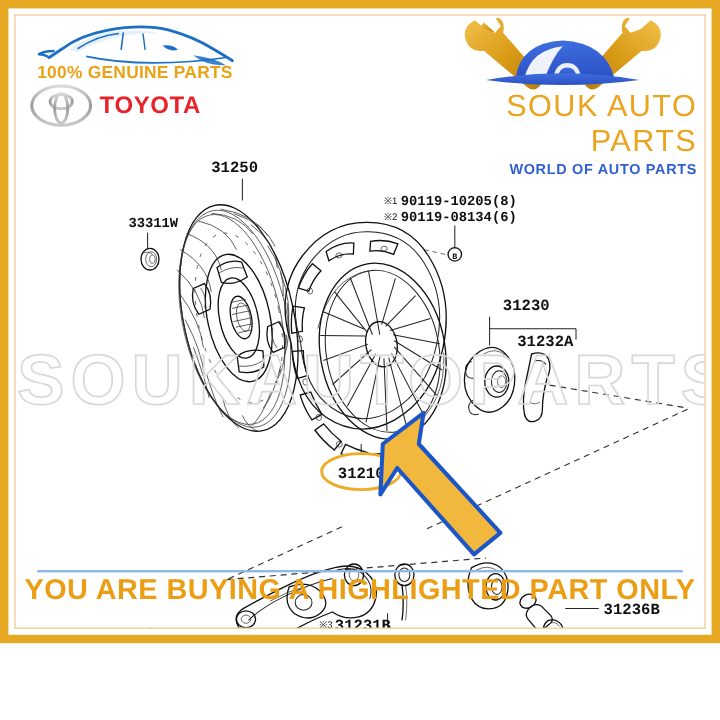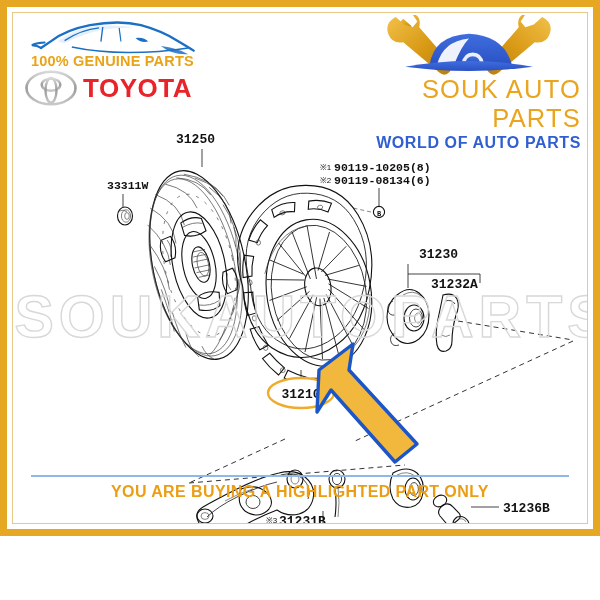--- a/index.html
+++ b/index.html
@@ -25,33 +25,33 @@
   .hdr-left{position:absolute;left:10px;top:4px;width:250px;}
   .car-sil{display:block;width:185px;height:40px;}
   .genuine{
     font-size:14.5px;font-weight:bold;letter-spacing:.2px;
     color:#e8a317;margin:-4px 0 0 8px;
     font-family:"Liberation Sans", sans-serif;
   }
   .toyota-row{display:flex;align-items:center;margin:1px 0 0 2px;}
   .toyota-emblem{width:52px;height:36px;display:block;}
   .toyota-word{
-    font-size:26px;font-weight:bold;color:#e8232a;
+    font-size:20px;font-weight:bold;color:#e8232a;
     letter-spacing:.5px;margin-left:6px;
     font-family:"Liberation Sans", sans-serif;
   }
 
   .hdr-right{position:absolute;right:6px;top:2px;width:225px;text-align:right;}
   .souk-mark{display:block;width:190px;height:62px;margin:0 auto;}
   .souk-name{
     font-size:25.5px;color:#eaa41e;letter-spacing:1.2px;
     margin-top:-2px;font-family:"Liberation Sans", sans-serif;
   }
   .souk-sub{
-    font-size:16px;font-weight:bold;color:#2f5fd0;letter-spacing:.6px;
+    font-size:12px;font-weight:bold;color:#2f5fd0;letter-spacing:.6px;
     margin-top:1px;font-family:"Liberation Sans", sans-serif;
   }
 
   
   #diagram{position:absolute;left:0;top:112px;width:588px;height:430px;}
   #diagram svg{display:block;}
 
   .pn{
     font-family:"Liberation Mono","DejaVu Sans Mono",monospace;
     font-size:13px;font-weight:bold;fill:#111;
@@ -82,21 +82,21 @@
   
   #arrow{position:absolute;left:296px;top:327px;width:120px;height:125px;}
 
   
   #footer{
     position:absolute;left:0;right:0;bottom:2px;height:46px;
     text-align:center;
   }
   .f-rule{height:2px;background:#8fb8e8;margin:0 18px 0 18px;}
   .f-text{
-    font-size:16px;font-weight:bold;color:#eb9e13;
+    font-size:24px;font-weight:bold;color:#eb9e13;
     letter-spacing:.4px;line-height:30px;
     font-family:"Liberation Sans", sans-serif;
   }
 </style>
 </head>
 <body>
 
 <div id="page">
  <div id="inner">
 

